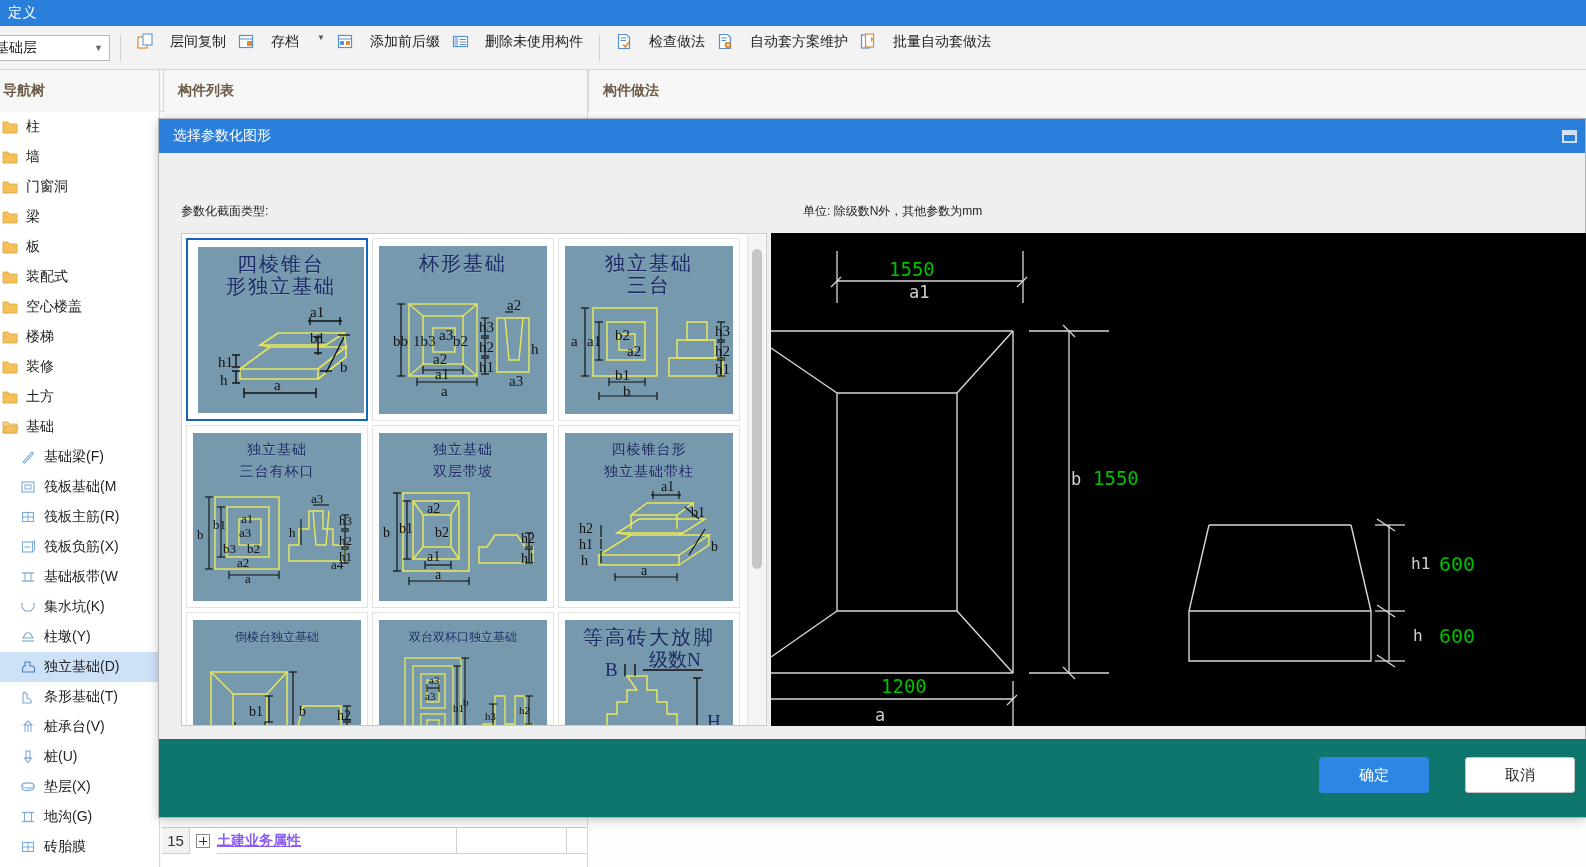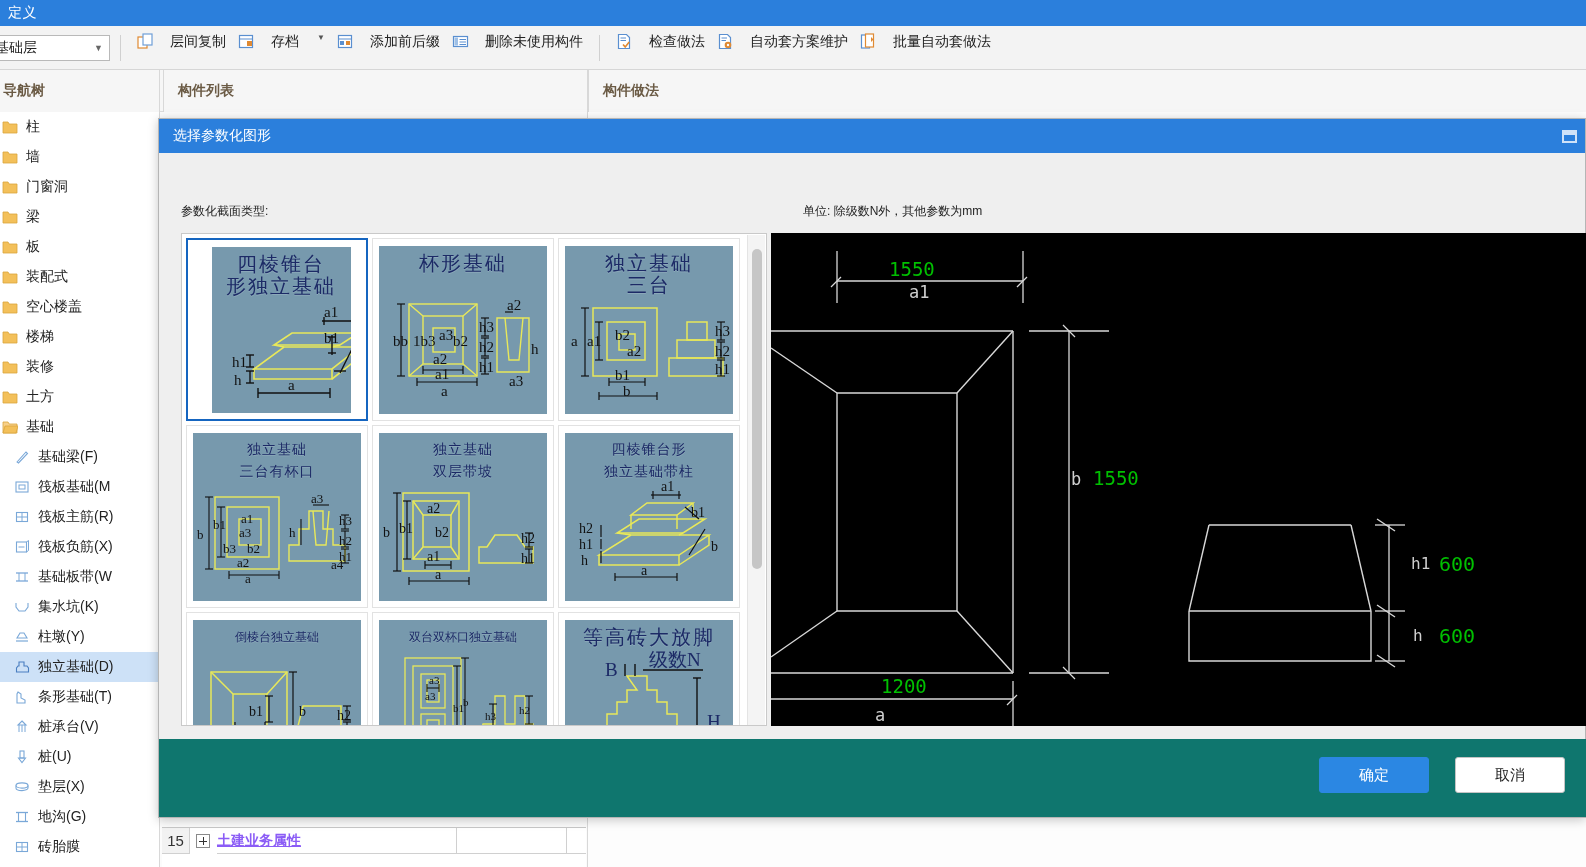--- a/index.html
+++ b/index.html
@@ -56,21 +56,21 @@
 
   
   .navtree{
     position:absolute; left:0; top:112px; width:160px; height:755px;
     background:#fff; border-right:1px solid #d8d8d8; overflow:hidden;
   }
   .nav-row{
     display:flex; align-items:center; height:30px; padding-left:2px;
     font-size:14px; white-space:nowrap;
   }
-  .nav-row.child{ padding-left:14px; height:30px; }
+  .nav-row.child{ padding-left:20px; height:30px; }
   .nav-row.sel{ background:#cde1f7; }
   .nav-ico{ width:16px; height:16px; margin-right:8px; flex:0 0 16px; }
   .nav-label{ overflow:hidden; }
 
   
   .complist{
     position:absolute; left:160px; top:112px; width:428px; height:755px;
     background:#fbfbfb; border-right:1px solid #d8d8d8;
   }
   .make-pane{
@@ -147,21 +147,21 @@
   .thumb{
     width:182px; height:183px; margin:4px 0 0 4px;
     background:#fff; border:1px solid #e2e2e2;
     display:flex; align-items:center; justify-content:center;
   }
   .thumb.sel{ border:2px solid #1565c0; }
   .thumb-inner{
     width:168px; height:168px; background:#7799ad; position:relative;
     overflow:hidden;
   }
-  .thumb.sel .thumb-inner{ width:139px; height:166px;margin-left:8px; }
+  .thumb.sel .thumb-inner{ width:166px; height:166px;margin-left:8px; }
   .t-title{
     position:absolute; left:0; right:0; top:6px; text-align:center;
     color:#1c2a66; font-family:"Liberation Serif","DejaVu Serif",serif;
     font-size:20px; line-height:22px; letter-spacing:2px;
     text-shadow:0 1px 0 rgba(255,255,255,.15);
   }
   .t-title.sm{ font-size:14px; letter-spacing:1px; }
   .t-title.xs{ font-size:12px; letter-spacing:0px; }
   .t-svg{ position:absolute; left:0; top:0; width:168px; height:168px; }
 
@@ -190,21 +190,21 @@
   .btn{
     position:absolute; top:18px; height:36px; font-size:15px;
     display:flex; align-items:center; justify-content:center;
     cursor:default; border-radius:3px;
   }
   .btn-ok{
     right:158px; width:110px; background:#2b87e3; color:#fff;
     border:1px solid #2b87e3;
   }
   .btn-cancel{
-    right:22px; width:110px; background:#fff; color:#222;
+    right:12px; width:110px; background:#fff; color:#222;
     border:1px solid #c4c4c4;
   }
 </style>
 </head>
 <body>
 
 <div id="app">
 
   <div class="win-titlebar">
     <span class="win-title">定义</span>

